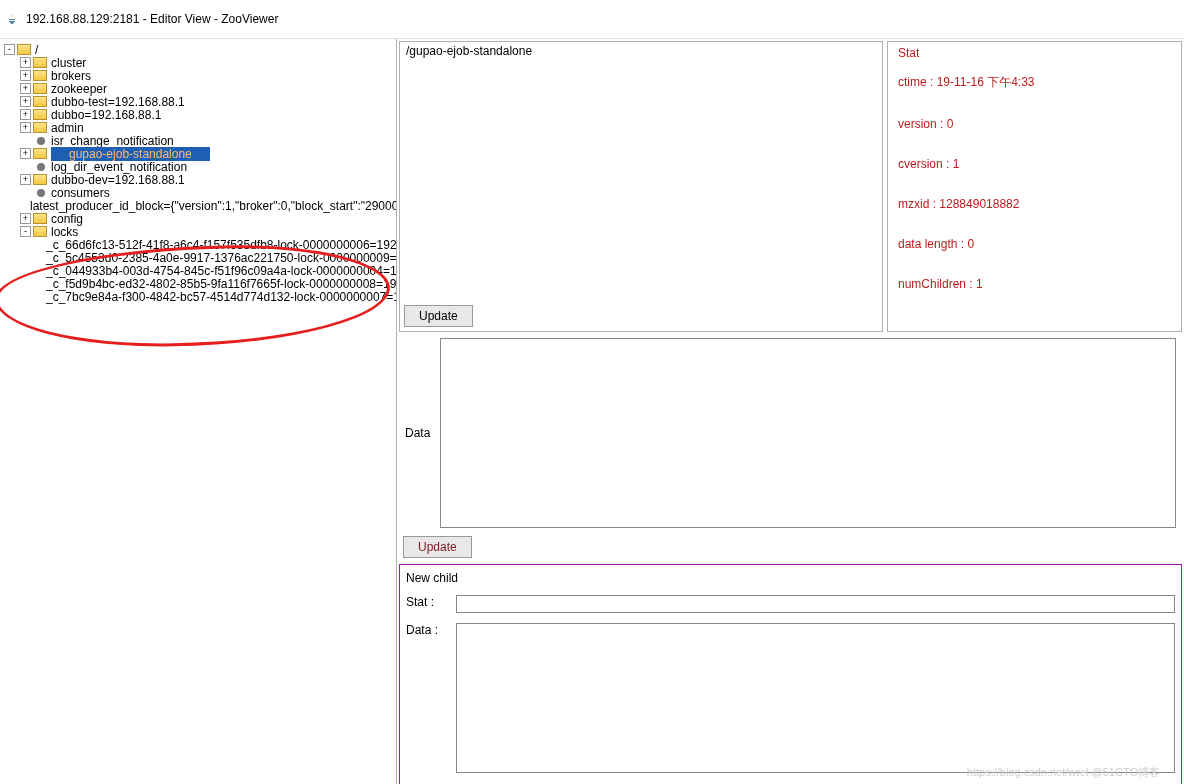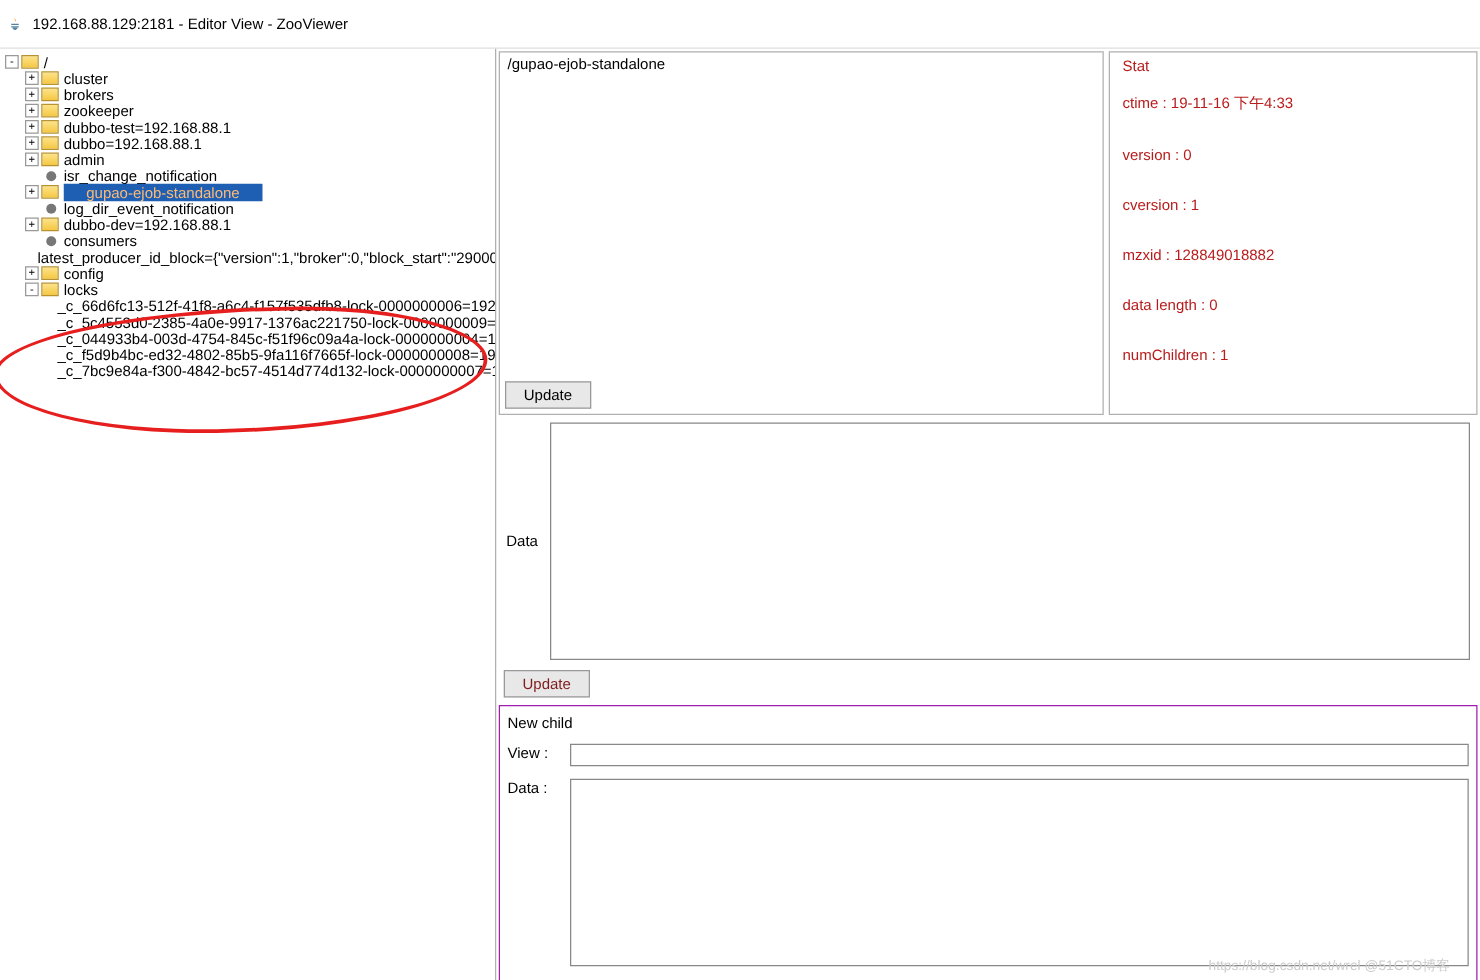--- a/index.html
+++ b/index.html
@@ -314,21 +314,21 @@
       <span class="data-label">Data</span>
       <div class="data-box"></div>
     </div>
     <div class="update-bar">
       <button class="btn disabled">Update</button>
     </div>
 
     <div class="newchild-panel">
       <div class="newchild-title">New child</div>
       <div class="field-row">
-        <span class="field-label">View :</span>
+        <span class="field-label">Stat :</span>
         <input class="field-input" type="text" style="">
       </div>
       <div class="field-row">
         <span class="field-label">Data :</span>
         <div class="field-textarea"></div>
       </div>
     </div>
   </div>
 </div>
 

